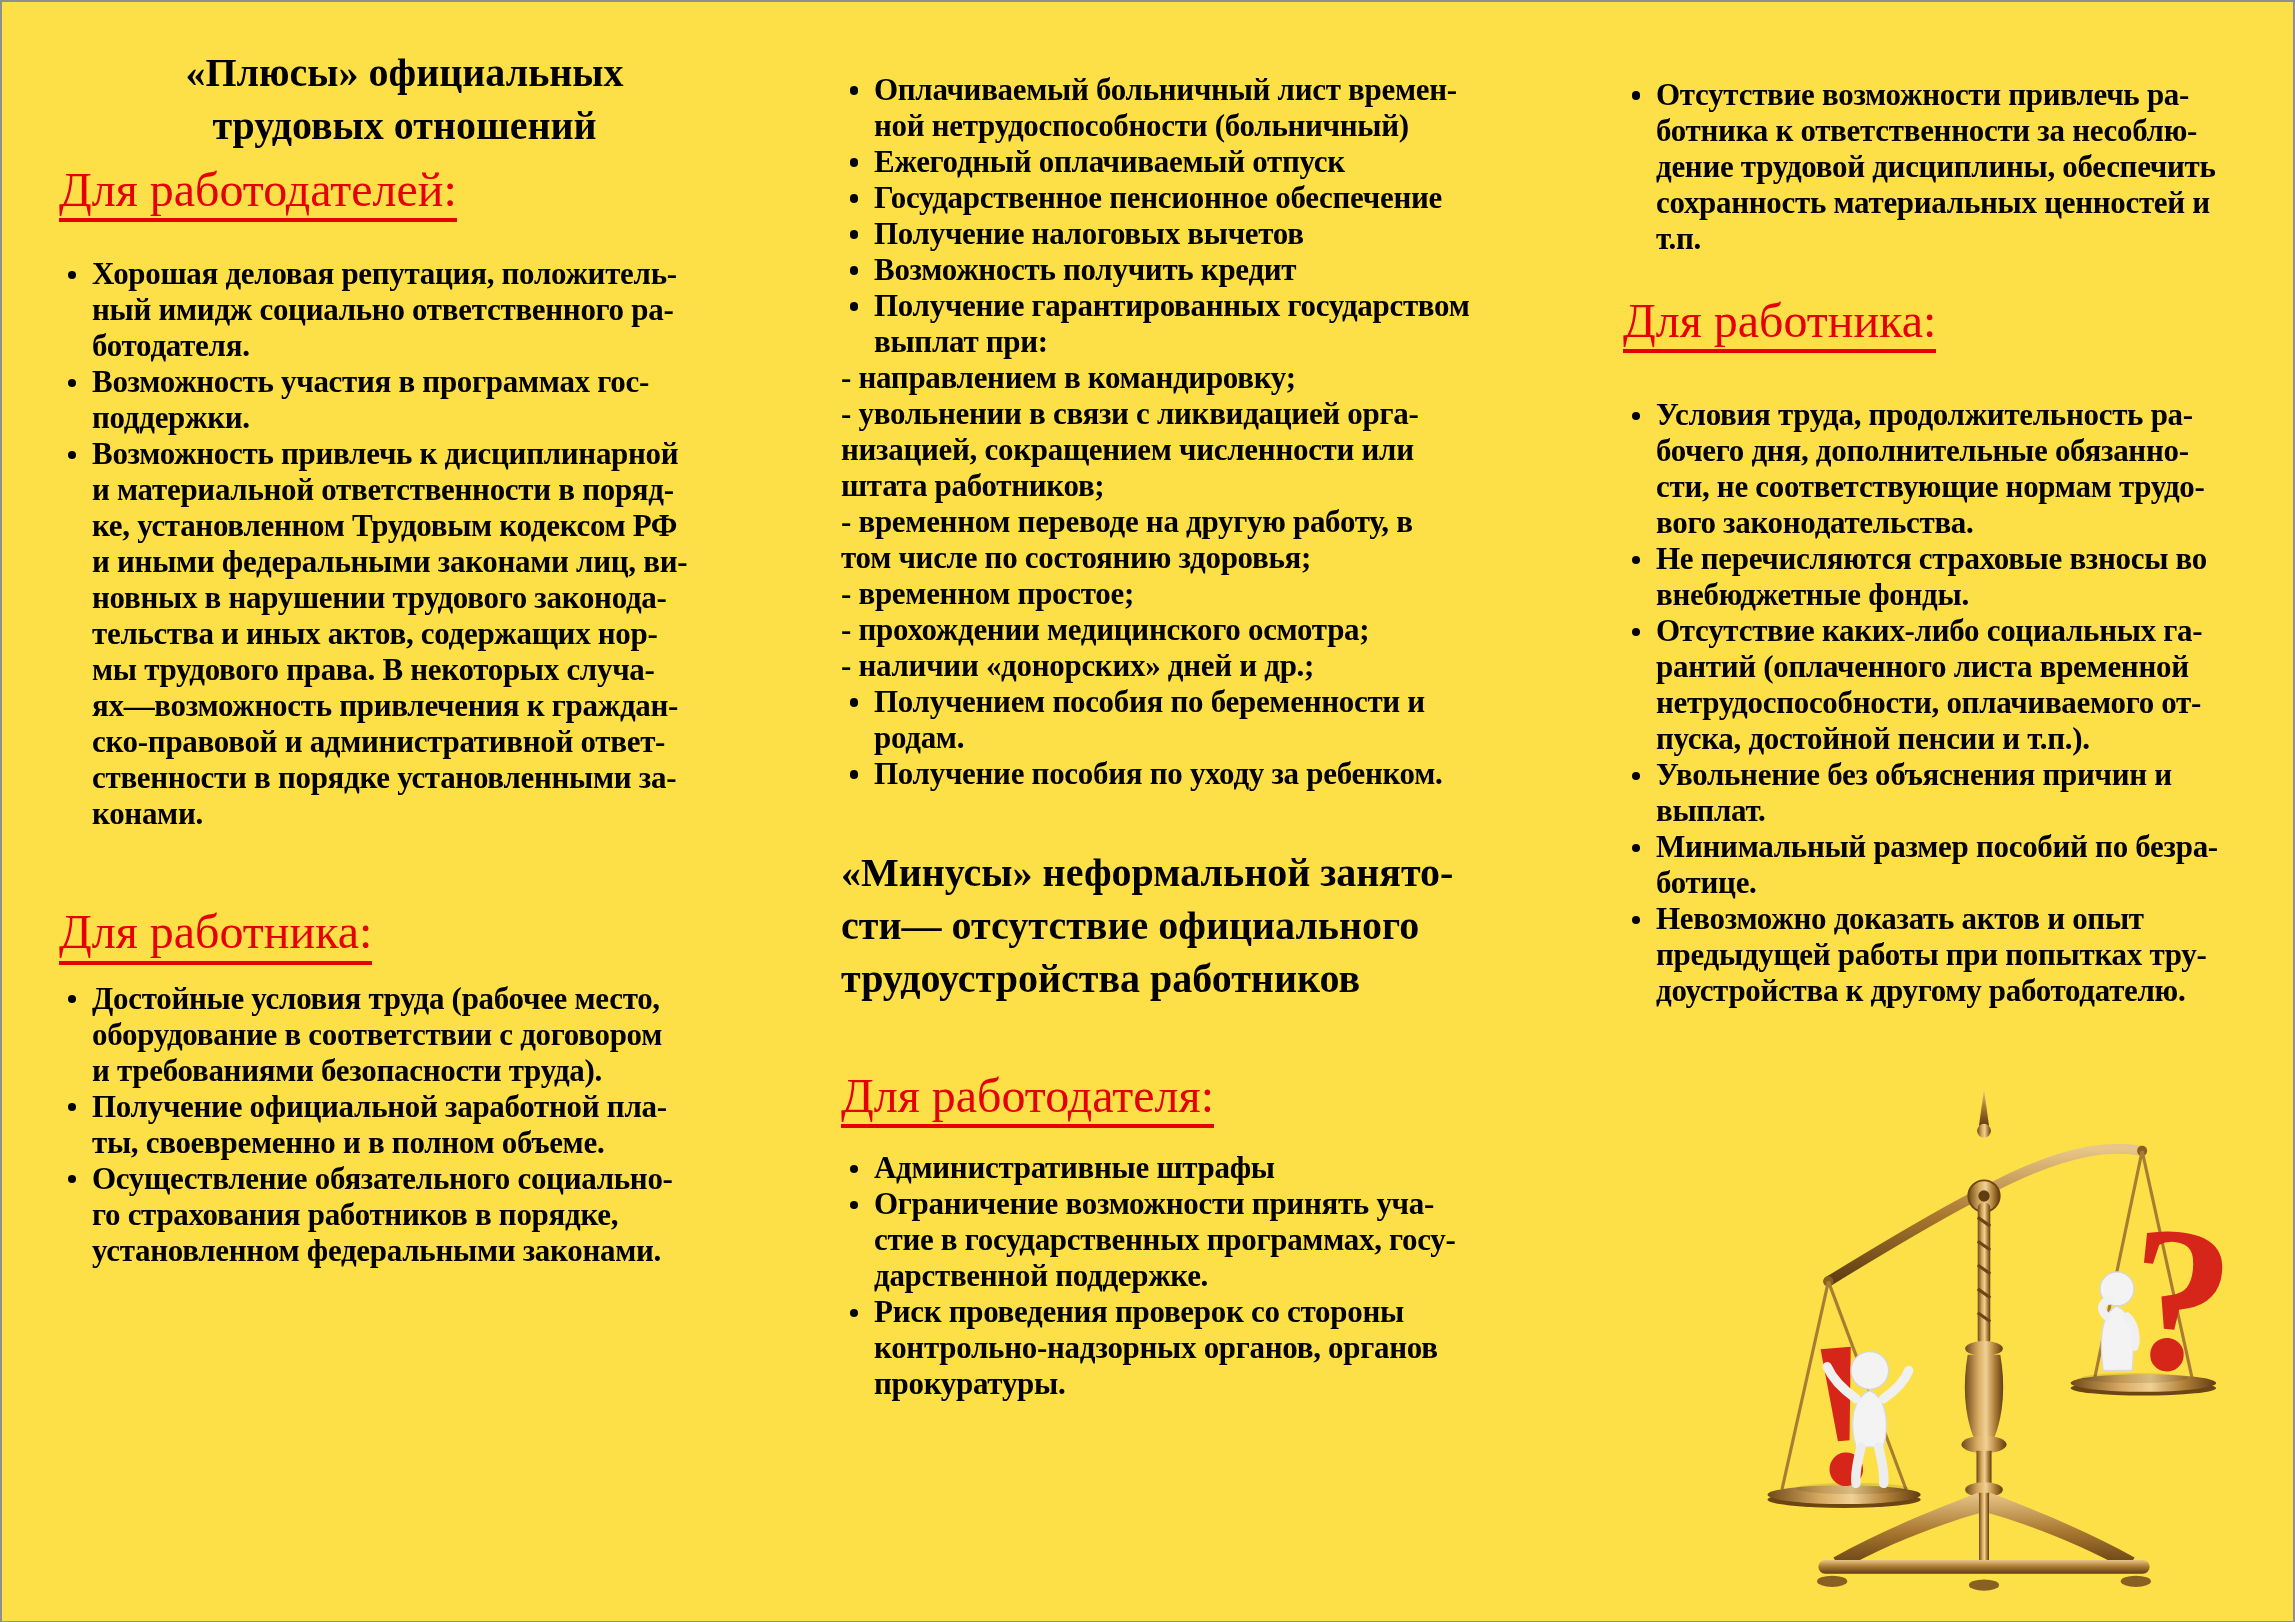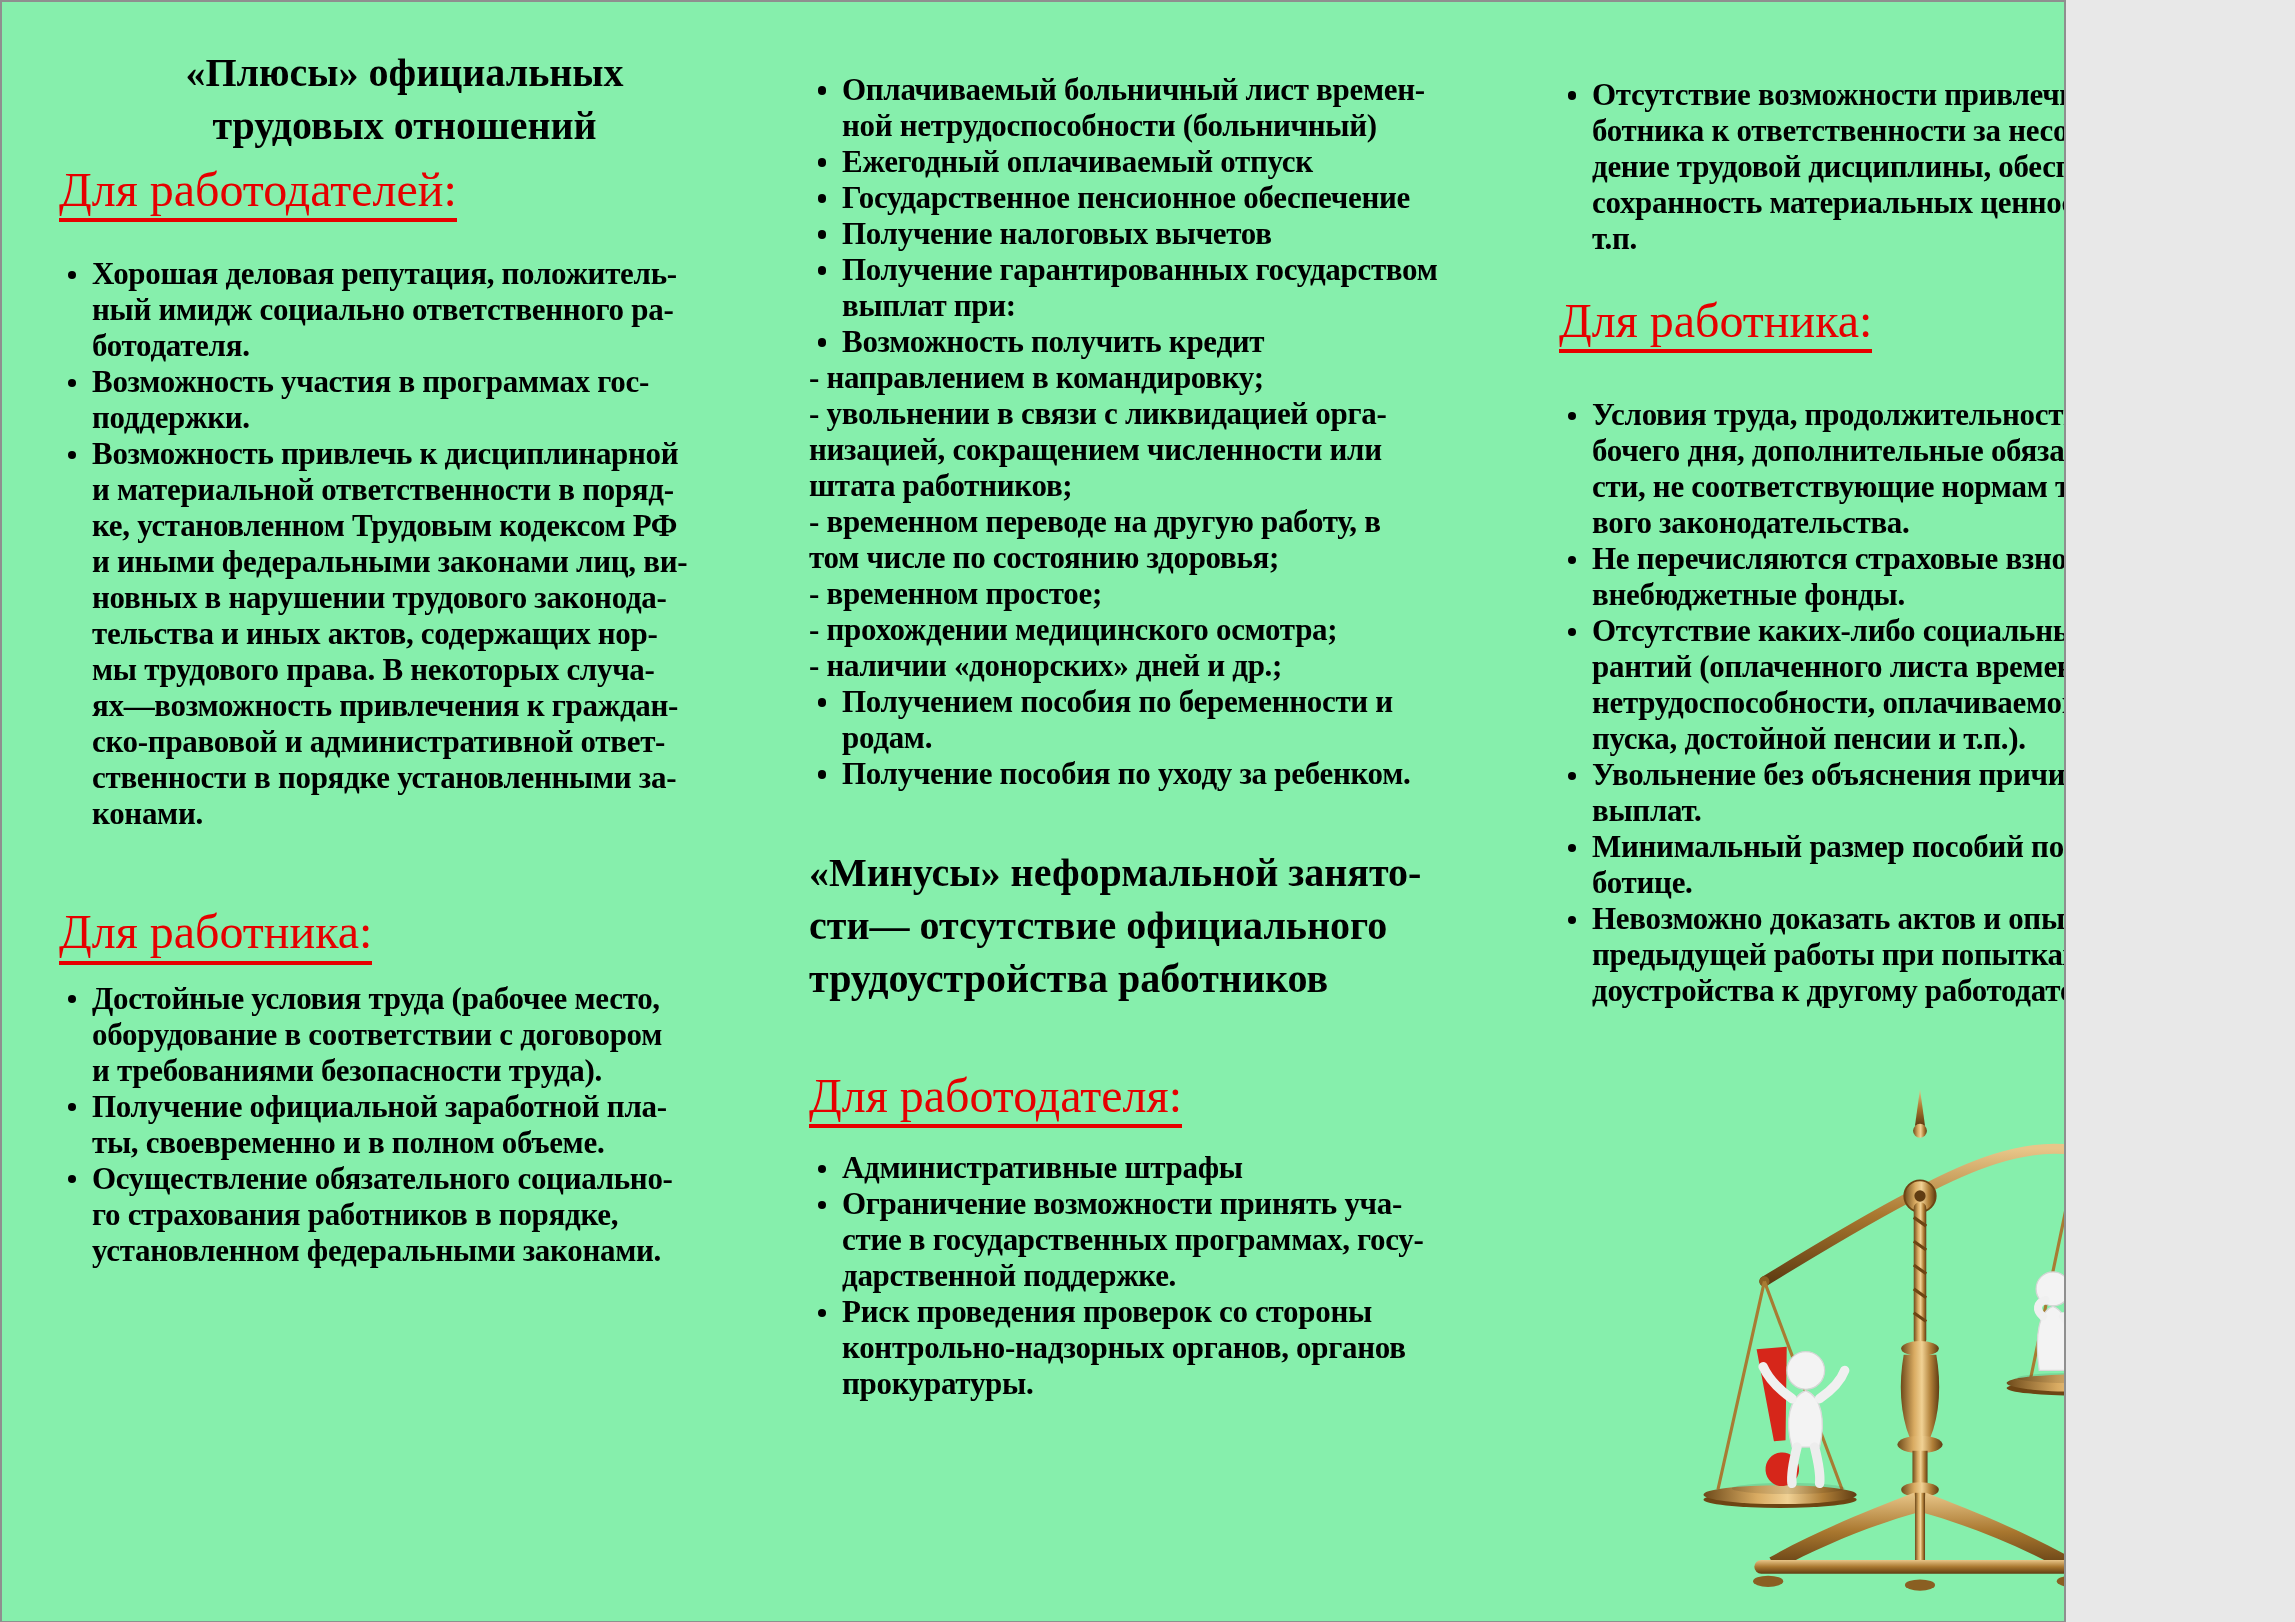--- a/index.html
+++ b/index.html
@@ -1,27 +1,27 @@
 <!DOCTYPE html>
 <html style="font-size:10px"><head>
 <meta charset="utf-8">
 <style>
   html,body{margin:0;padding:0;background:#e8e8e8;}
   .page{
     position:relative;
-    width:2066px;height:1623px;
+    width:2295px;height:1623px;
     box-sizing:border-box;
-    background:#86efac;
+    background:#fde047;
     border:2.5px solid #8f8f8f;
     font-family:"Liberation Serif","DejaVu Serif",serif;
     font-weight:bold;
     color:#000;
     display:grid;
     grid-template-columns:691px 691px 691px;
-    column-gap:59px;
+    column-gap:91px;
     padding:0 48px 0 57px;
     overflow:hidden;
   }
   .pre{white-space:pre-line;}
   .col{min-width:0;}
   .col-1{padding-top:44px;}
   .col-2{padding-top:70px;}
   .col-3{padding-top:75px;}
 
   .title{
@@ -122,23 +122,23 @@
     </ul>
   </div>
 
   <div class="col col-2">
     <ul class="bullets">
       <li class="pre">Оплачиваемый больничный лист времен-
 ной нетрудоспособности (больничный)</li>
       <li class="pre">Ежегодный оплачиваемый отпуск</li>
       <li class="pre">Государственное пенсионное обеспечение</li>
       <li class="pre">Получение налоговых вычетов</li>
+      <li class="pre">Возможность получить кредит</li>
       <li class="pre">Получение гарантированных государством
 выплат при:</li>
-      <li class="pre">Возможность получить кредит</li>
     </ul>
     <div class="dashes">
       <div class="pre">- направлением в командировку;</div>
       <div class="pre">- увольнении в связи с ликвидацией  орга-
 низацией, сокращением численности или
 штата работников;</div>
       <div class="pre">- временном переводе на другую работу, в
 том числе по состоянию здоровья;</div>
       <div class="pre">- временном простое;</div>
       <div class="pre">- прохождении медицинского осмотра;</div>

